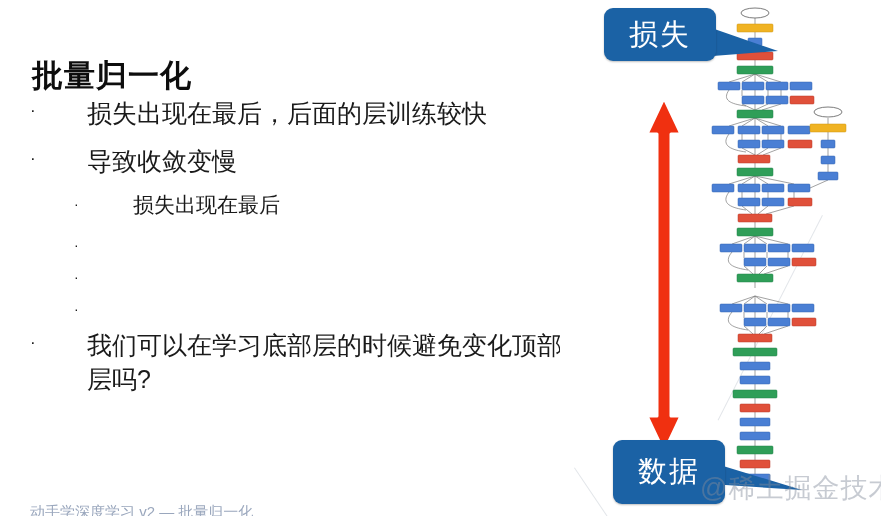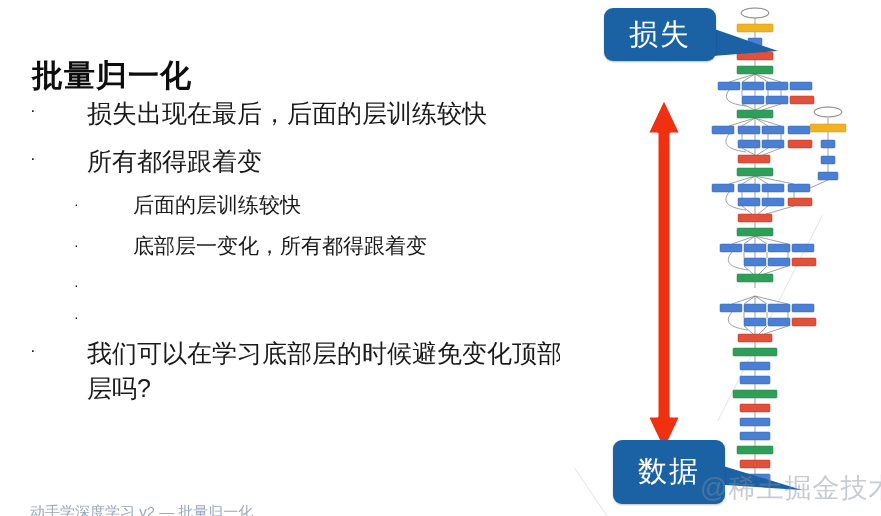--- a/index.html
+++ b/index.html
@@ -166,31 +166,30 @@
 
   <div id="bullets">
 
     <div class="bullet lvl1">
       <span class="dot">·</span>
       <span class="txt">损失出现在最后，后面的层训练较快</span>
     </div>
 
     <div class="bullet lvl1">
       <span class="dot">·</span>
-      <span class="txt">所有都得跟着变</span>
+      <span class="txt">导致收敛变慢</span>
     </div>
 
     <div class="bullet lvl2">
       <span class="dot">·</span>
-      <span class="txt">后面的层训练较快</span>
+      <span class="txt">损失出现在最后</span>
     </div>
 
     <div class="bullet lvl2">
       <span class="dot">·</span>
-      <span class="txt">底部层一变化，所有都得跟着变</span>
     </div>
 
     <div class="bullet lvl2">
       <span class="dot">·</span>
     </div>
 
     <div class="bullet lvl2">
       <span class="dot">·</span>
     </div>
 

